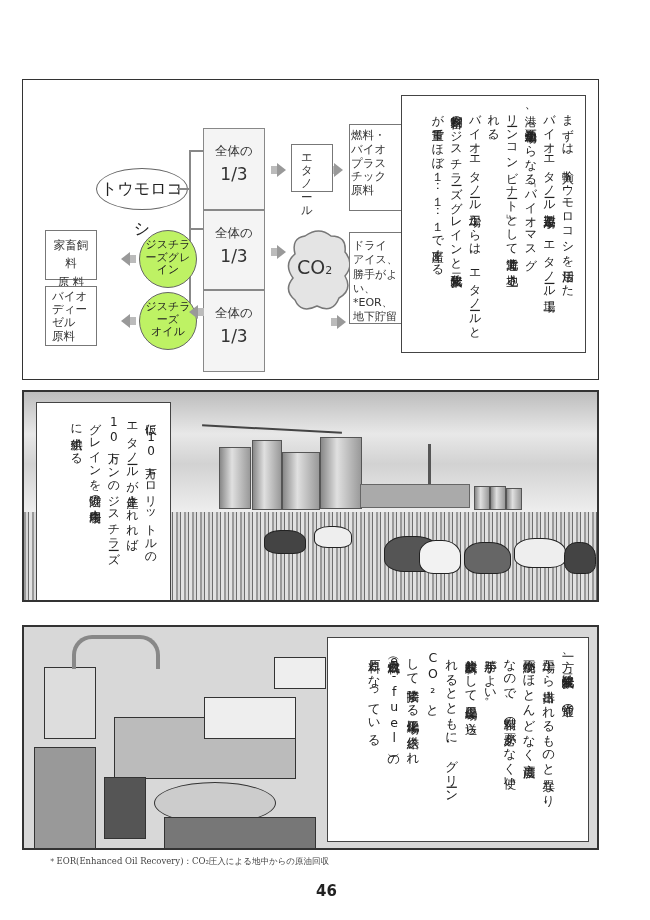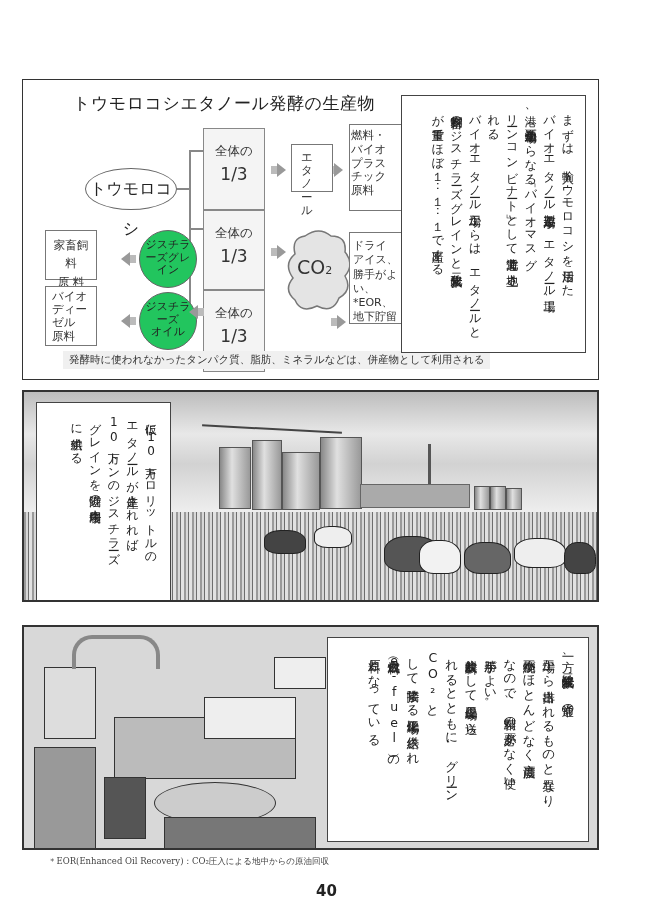--- a/index.html
+++ b/index.html
@@ -10,21 +10,21 @@
   .vtext span { display:block; }
   .abs { position:absolute; box-sizing:border-box; }
 
   
   #p1 { left:22px; top:79px; width:577px; height:301px; border-width:1.5px; }
   .title { position:absolute; left:50px; top:12px; font-size:17px; color:#222; letter-spacing:0.5px; }
   .box { position:absolute; border:1.5px solid #777; background:#fff; font-size:11.5px; color:#333; box-sizing:border-box; line-height:1.15; }
   .share { position:absolute; border:1.5px solid #888; background:#f4f4f4; text-align:center; box-sizing:border-box; font-size:12.5px; color:#333; }
   .share .n { font-size:17px; margin-top:4px; }
   .ellipse { position:absolute; border:1.5px solid #666; border-radius:50%; background:#fff; text-align:center; font-size:16px; box-sizing:border-box; }
-  .circ { position:absolute; border:1.5px solid #666; border-radius:50%; background:#22c55e; text-align:center; font-size:11px; line-height:1.15; box-sizing:border-box; padding-top:8px; }
+  .circ { position:absolute; border:1.5px solid #666; border-radius:50%; background:#bef264; text-align:center; font-size:11px; line-height:1.15; box-sizing:border-box; padding-top:8px; }
   .arrow { position:absolute; width:0; height:0; }
   .arr-r { border-top:7px solid transparent; border-bottom:7px solid transparent; border-left:9px solid #999; }
   .arr-l { border-top:7px solid transparent; border-bottom:7px solid transparent; border-right:9px solid #999; }
   .arr-stem-r, .arr-stem-l { position:absolute; height:8px; width:6px; background:#bbb; }
   .line { position:absolute; background:#888; }
   .cloud { position:absolute; }
   .note { position:absolute; left:40px; top:271px; font-size:10.5px; color:#333; background:#f0f0f0; padding:2px 6px; }
   .side-box { position:absolute; left:378px; top:15px; width:185px; height:258px; border:1.5px solid #444; background:#fff; font-size:12px; box-sizing:border-box; padding:10px 8px; }
 
   
@@ -42,23 +42,22 @@
   .mach { position:absolute; border:1px solid #333; }
   .caption3 { position:absolute; left:303px; top:10px; width:262px; height:205px; border:1.5px solid #444; background:#fff; font-size:12.5px; box-sizing:border-box; padding:12px 10px; }
 
   .footnote { position:absolute; left:48px; top:856px; font-family:"DejaVu Serif", serif; font-size:8.5px; color:#444;text-align:right; }
   .pagenum { position:absolute; left:316px; top:882px; font-size:15px; font-weight:bold; color:#222; }
 </style>
 </head>
 <body>
 
 <div class="panel" id="p1">
-  <div class="title">トウモロコシエタノール発酵の生産物</div>
-
-  <div class="ellipse" style="left:62px; top:88px; width:92px; height:42px; line-height:40px;">
+
+  <div class="ellipse" style="left:73px; top:88px; width:92px; height:42px; line-height:40px;">
     <span>トウモロコシ</span>
   </div>
 
   <div class="line" style="left:154px; top:108px; width:12px; height:1.5px;"></div>
   <div class="line" style="left:166px; top:70px; width:1.5px; height:160px;"></div>
   <div class="line" style="left:166px; top:70px; width:14px; height:1.5px;"></div>
   <div class="line" style="left:166px; top:148px; width:14px; height:1.5px;"></div>
   <div class="line" style="left:166px; top:228px; width:14px; height:1.5px;"></div>
 
   <div class="share" style="left:180px; top:48px; width:62px; height:82px; padding-top:14px;">
@@ -119,21 +118,20 @@
   <div class="arr-stem-l" style="left:107px; top:175px;"></div>
   <div class="arrow arr-l" style="left:98px; top:234px;"></div>
   <div class="arr-stem-l" style="left:107px; top:237px;"></div>
   <div class="box" style="left:22px; top:150px; width:52px; height:50px; padding:5px 3px; white-space:pre-line; text-align:center; line-height:1.6;">家畜飼料
 原 料</div>
   <div class="box" style="left:22px; top:206px; width:52px; height:60px; padding:3px 6px; white-space:pre-line; line-height:1.15;">バイオ
 ディー
 ゼル
 原料</div>
 
-  <div class="note">発酵時に使われなかったタンパク質、脂肪、ミネラルなどは、併産物として利用される</div>
 
   <div class="side-box vtext">
     <span>まずは、輸入トウモロコシを活用した</span>
     <span>バイオエタノール製造工場が、エタノール工場、</span>
     <span>港、（石油）化学工場からなる「バイオマスグ</span>
     <span>リーンコンビナート」として北海道で立地さ</span>
     <span>れる。</span>
     <span>バイオエタノール工場からは、エタノールと</span>
     <span>家畜飼料のジスチラーズグレインと二酸化炭素</span>
     <span>が重量でほぼ１：１：１で産出する</span>
@@ -191,13 +189,13 @@
     <span>勝手がよい。</span>
     <span>炭酸飲料として食品工場に送ら</span>
     <span>れるとともに、グリーンCO₂と</span>
     <span>して隣接する化学工場に供給され、</span>
     <span>合成燃料（e-fuel）の</span>
     <span>原料となっている</span>
   </div>
 </div>
 
 <div class="footnote">＊EOR(Enhanced Oil Recovery)：CO₂圧入による地中からの原油回収</div>
-<div class="pagenum">40</div>
+<div class="pagenum">46</div>
 
 </body></html>

